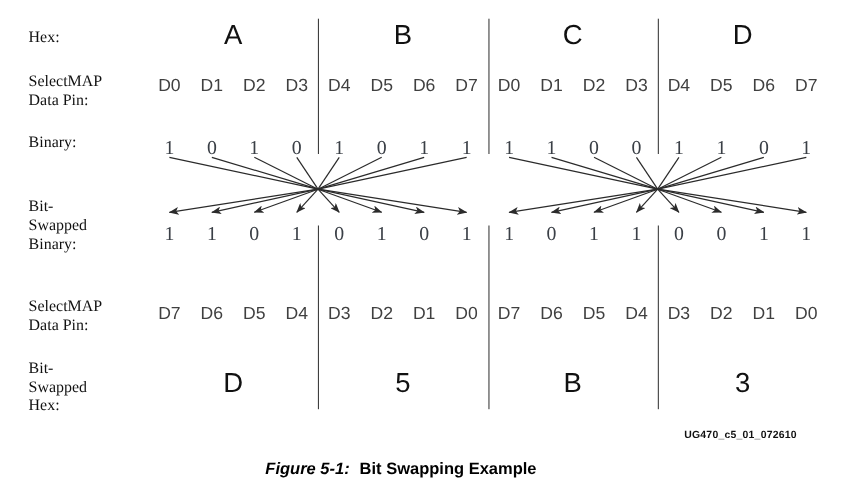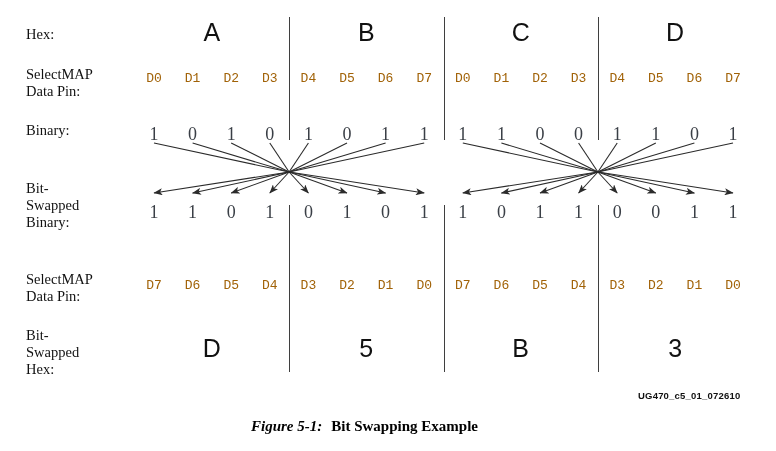--- a/index.html
+++ b/index.html
@@ -19,22 +19,22 @@
 
   .hexcell{
     position:absolute;
     font-family:"Liberation Sans",sans-serif;
     font-size:25px;line-height:25px;color:#111111;
     text-align:center;width:60px;margin-left:-30px;
   }
 
   .pincell{
     position:absolute;
-    font-family:Liberation Mono, monospace;
-    font-size:13px;line-height:17px;color:#a16207;
+    font-family:Liberation Sans, sans-serif;
+    font-size:16px;line-height:17px;color:#404040;
     text-align:center;width:44px;margin-left:-22px;
   }
 
   .bitcell{
     position:absolute;
     font-family:"Liberation Serif",serif;
     font-size:18px;line-height:18px;color:#3a3f46;
     text-align:center;width:30px;margin-left:-15px;
   }
 
@@ -42,27 +42,26 @@
     position:absolute;width:1px;background:#3f3f3f;
   }
 
   #fanlayer{position:absolute;left:0;top:0;width:776px;height:451px;}
 
   .figid{
     position:absolute;
     font-family:"Liberation Sans",sans-serif;
     font-size:9.5px;font-weight:bold;color:#111111;
     letter-spacing:0.2px;
-    margin-left:16px;
   }
 
   #caption{
     position:absolute;left:0;top:418px;width:729px;
     text-align:center;font-size:15px;color:#000000;
-    font-family:Liberation Serif, serif;
+    font-family:Liberation Sans, sans-serif;
   }
   #caption .capnum{font-style:italic;font-weight:bold;}
   #caption .captitle{font-weight:bold;margin-left:9px;}
 </style>
 </head>
 <body>
 
 <div id="figure">
 
   <div class="row-label" style="left:26px;top:26px;">Hex:</div>

